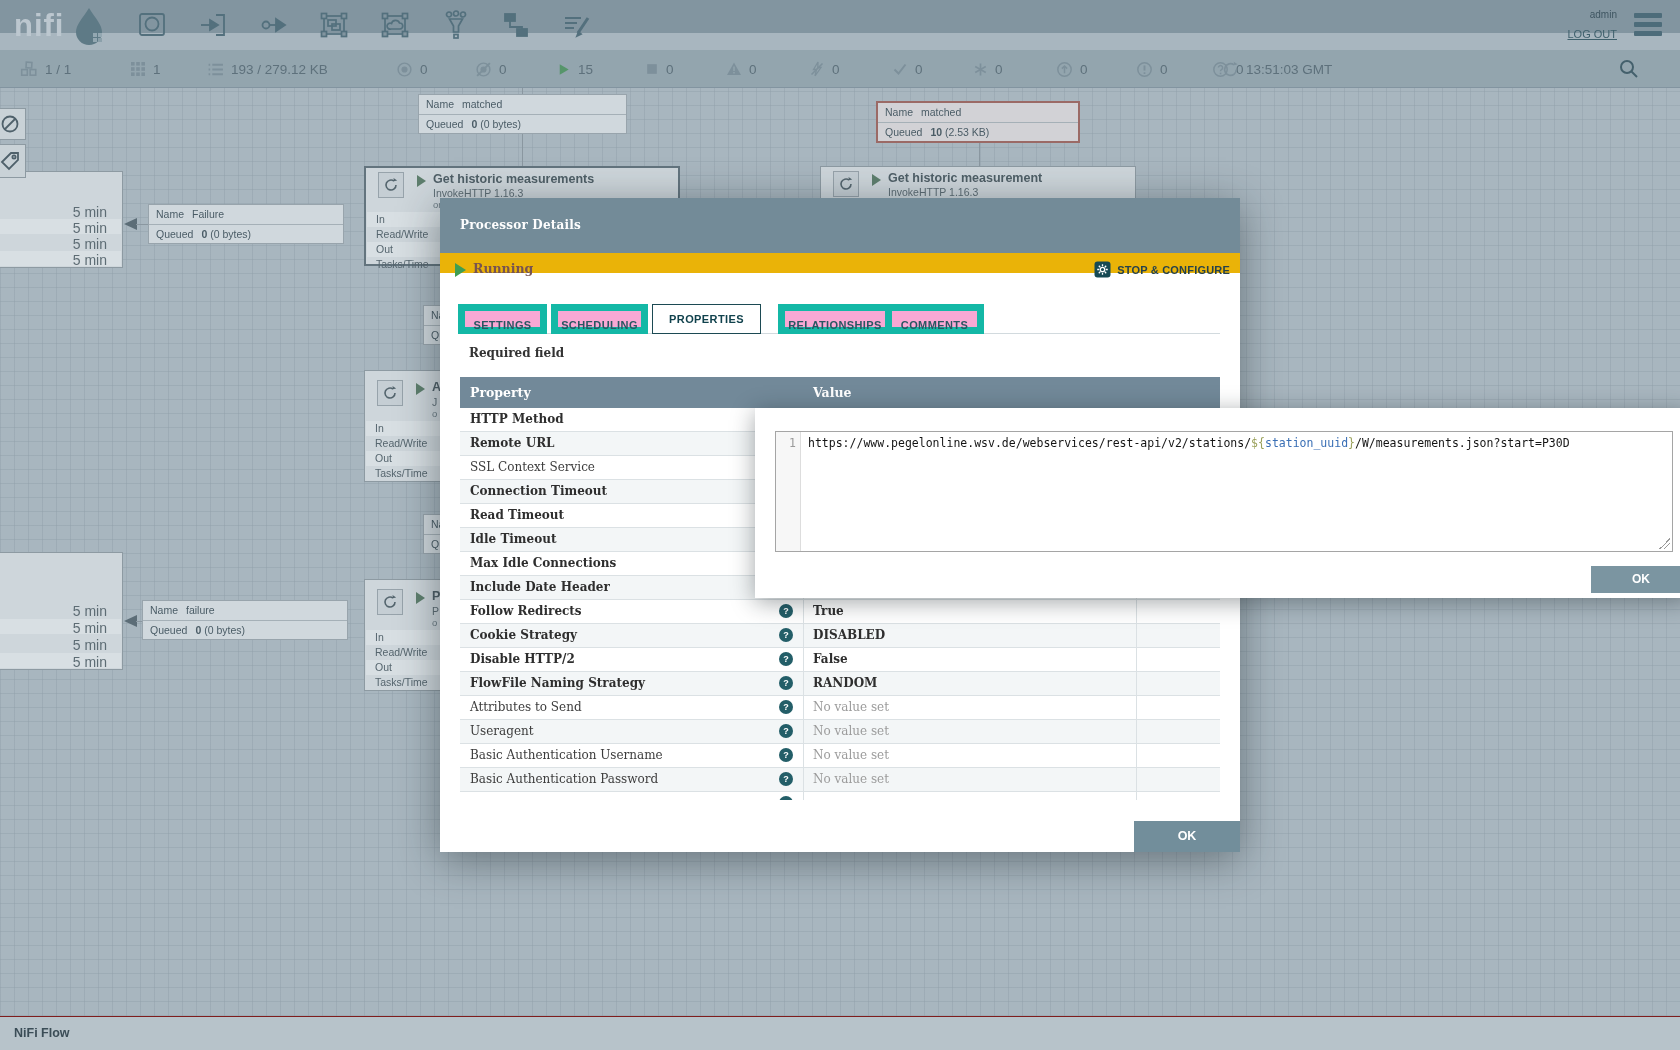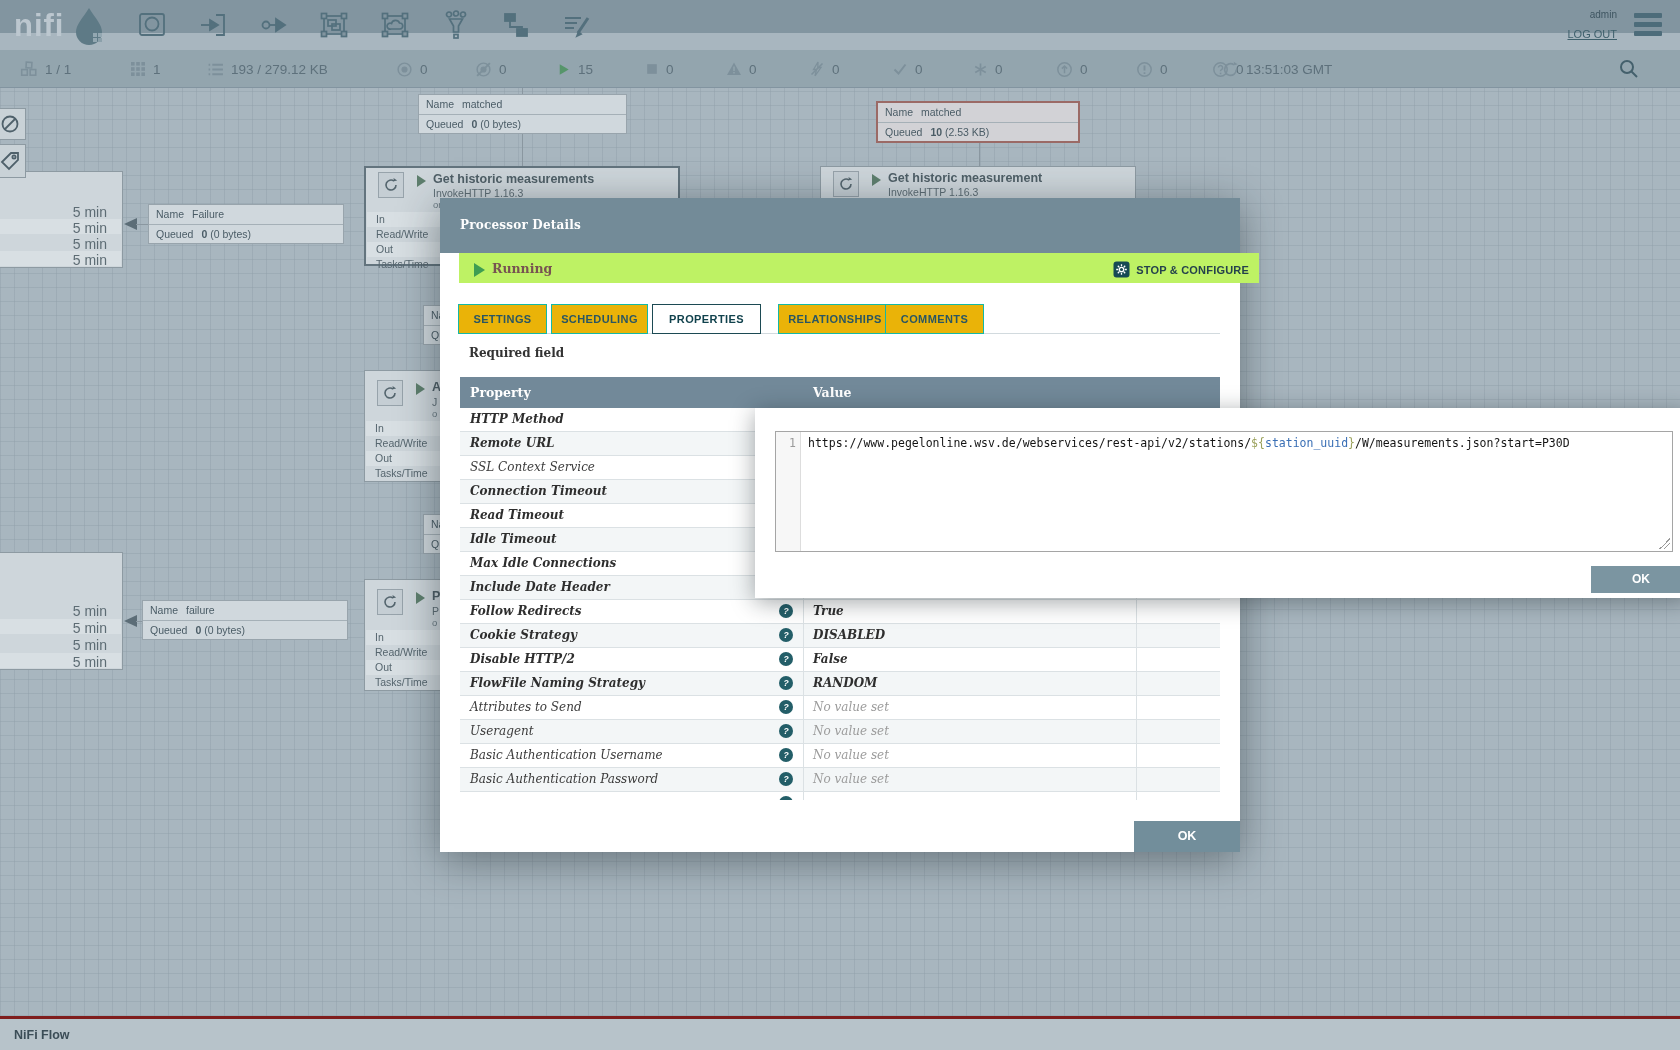--- a/index.html
+++ b/index.html
@@ -25,21 +25,21 @@
   .sb-search { position:absolute; left:1618px; top:8px; width:22px; height:22px; cursor:pointer; }
   .sb-panel-wrap { position:absolute; left:1650px; top:0px; height:38px; display:flex; align-items:center; }
 
   
   .canvas { position:absolute; left:0; top:88px; width:1680px; height:928px; z-index:1;
     background-color:#a8b6bf;
     background-image:
       repeating-linear-gradient(0deg, rgba(140,155,166,.38) 0 1px, transparent 1px 14px),
       repeating-linear-gradient(90deg, rgba(140,155,166,.38) 0 1px, transparent 1px 14px);
   }
-  .footer { position:absolute; left:0; top:1016px; width:1680px; height:34px; background:#b7c3ca; border-top:3px solid #7f1d1d; z-index:1; }
+  .footer { position:absolute; left:0; top:1016px; width:1680px; height:34px; background:#b7c3ca; border-top:1px solid #7f1d1d; z-index:1; }
   .footer-text { position:absolute; left:14px; top:9px; font-size:12.5px; font-weight:bold; color:#3b4d57; cursor:pointer; }
 
   
   .proc { position:absolute; background:#ced6db; border:1px solid #8d9aa2; z-index:2; }
   .proc.selected { border:2px solid #63747e; }
   .p-iconbox { position:absolute; width:26px; height:26px; background:#c5ced4; border:1px solid #97a3ab; display:flex; align-items:center; justify-content:center; }
   .p-play { position:absolute; width:0; height:0; border-top:6px solid transparent; border-bottom:6px solid transparent; border-left:9px solid #5e7f6e; }
   .p-title { position:absolute; font-size:12.5px; font-weight:bold; color:#4f5f67; white-space:nowrap; }
   .p-sub { position:absolute; font-size:10.5px; color:#5d6c74; white-space:nowrap; }
   .p-org { position:absolute; font-size:9.5px; color:#6a7982; white-space:nowrap; }
@@ -55,34 +55,34 @@
   .cl-count { font-weight:bold; }
   .conn-line { position:absolute; width:1px; background:#8a97a0; z-index:2; }
   .conn-hline { position:absolute; height:1px; background:#8a97a0; z-index:2; }
   .conn-arrow-left { position:absolute; width:0; height:0; border-top:6px solid transparent; border-bottom:6px solid transparent; border-right:13px solid #5c6d77; z-index:2; }
   .edge-tile { position:absolute; background:#c9d2d7; border:1px solid #8d9aa2; display:flex; align-items:center; justify-content:center; z-index:2; }
 
   
   .dialog { position:absolute; left:440px; top:198px; width:800px; height:654px; background:#fff; z-index:10; box-shadow:0 8px 40px rgba(20,30,35,.45); }
   .dlg-header { position:absolute; left:0; top:0; width:100%; height:55px; background:#738b98; }
   .dlg-title { position:absolute; left:20px; top:0; line-height:55px; font-family:"DejaVu Serif", serif; font-weight:bold; font-size:12px; color:#fdfdfd; letter-spacing:.2px; }
-  .dlg-status { position:absolute; left:0; top:55px; width:100%; height:30px; background:#bef264;margin-left:19px; }
+  .dlg-status { position:absolute; left:0; top:55px; width:100%; height:20px; background:#eab308; }
   .run-triangle { position:absolute; left:15px; top:10px; width:0; height:0; border-top:7px solid transparent; border-bottom:7px solid transparent; border-left:11px solid #3f9e52; }
   .run-text { position:absolute; left:33px; top:8px; font-family:"DejaVu Serif", serif; font-weight:bold; font-size:12.5px; color:#775351; }
   .stop-config { position:absolute; right:10px; top:8px; display:flex; align-items:center; gap:6px; cursor:pointer; }
   .stop-config span { font-size:11px; font-weight:bold; color:#25424c; letter-spacing:.2px; }
   .tab-underline { position:absolute; left:18px; top:135px; width:762px; height:1px; background:#d2dade; }
-  .tab { position:absolute; top:106px; height:30px; line-height:28px; text-align:center; font-size:11px; font-weight:bold; color:#2a5662; letter-spacing:.4px; background:#eab308; border:1px solid #14b8a6; cursor:pointer; }
+  .tab { position:absolute; top:106px; height:30px; line-height:28px; text-align:center; font-size:11px; font-weight:bold; color:#2a5662; letter-spacing:.4px; background:#f9a8d4; border:7px solid #14b8a6; cursor:pointer; }
   .tab.active { background:#fff; border:1px solid #1c4a53; color:#11424d; }
   .required-note { position:absolute; left:29px; top:148px; font-family:"DejaVu Serif", serif; font-size:12px; font-weight:bold; color:#333; }
   .ptable { position:absolute; left:20px; top:179px; width:760px; }
   .pt-head { position:relative; height:31px; background:#728999; }
   .pt-head .h1 { position:absolute; left:10px; top:0; line-height:31px; font-family:"DejaVu Serif", serif; font-weight:bold; font-size:12.5px; color:#fff; }
   .pt-head .h2 { position:absolute; left:353px; top:0; line-height:31px; font-family:"DejaVu Serif", serif; font-weight:bold; font-size:12.5px; color:#fff; }
-  .pt-body { position:relative; height:392px; overflow:hidden; background:#a16207;font-style:italic; }
+  .pt-body { position:relative; height:392px; overflow:hidden; background:#a16207; }
   .pt-vline { position:absolute; top:0; bottom:0; width:1px; background:#dbe1e4; z-index:3; }
   .prow { position:relative; height:24px; border-bottom:1px solid #dbe1e4; background:#fff; cursor:pointer; }
   .prow.even { background:#f3f6f7; }
   .prow.partial { height:8px; overflow:hidden; border-bottom:none; }
   .pname { position:absolute; left:10px; top:4px; font-family:"DejaVu Serif", serif; font-size:12px; font-weight:bold; color:#2e2e2e; white-space:nowrap; }
   .prow.opt .pname { font-weight:normal; color:#3c3c3c; }
   .help-badge { position:absolute; left:319px; top:4px; width:14px; height:14px; border-radius:50%; background:#235e68; color:#fff; font-size:9px; font-weight:bold; line-height:14px; text-align:center; cursor:pointer; }
   .pval { position:absolute; left:353px; top:4px; font-family:"DejaVu Serif", serif; font-size:12px; font-weight:bold; color:#2e2e2e; white-space:nowrap; }
   .prow.unset .pval { font-weight:normal; color:#9c9c9c; }
   .dlg-ok { position:absolute; right:0; bottom:0; width:106px; height:31px; background:#728e9b; color:#fff; font-size:12.5px; font-weight:bold; text-align:center; line-height:31px; cursor:pointer; }

